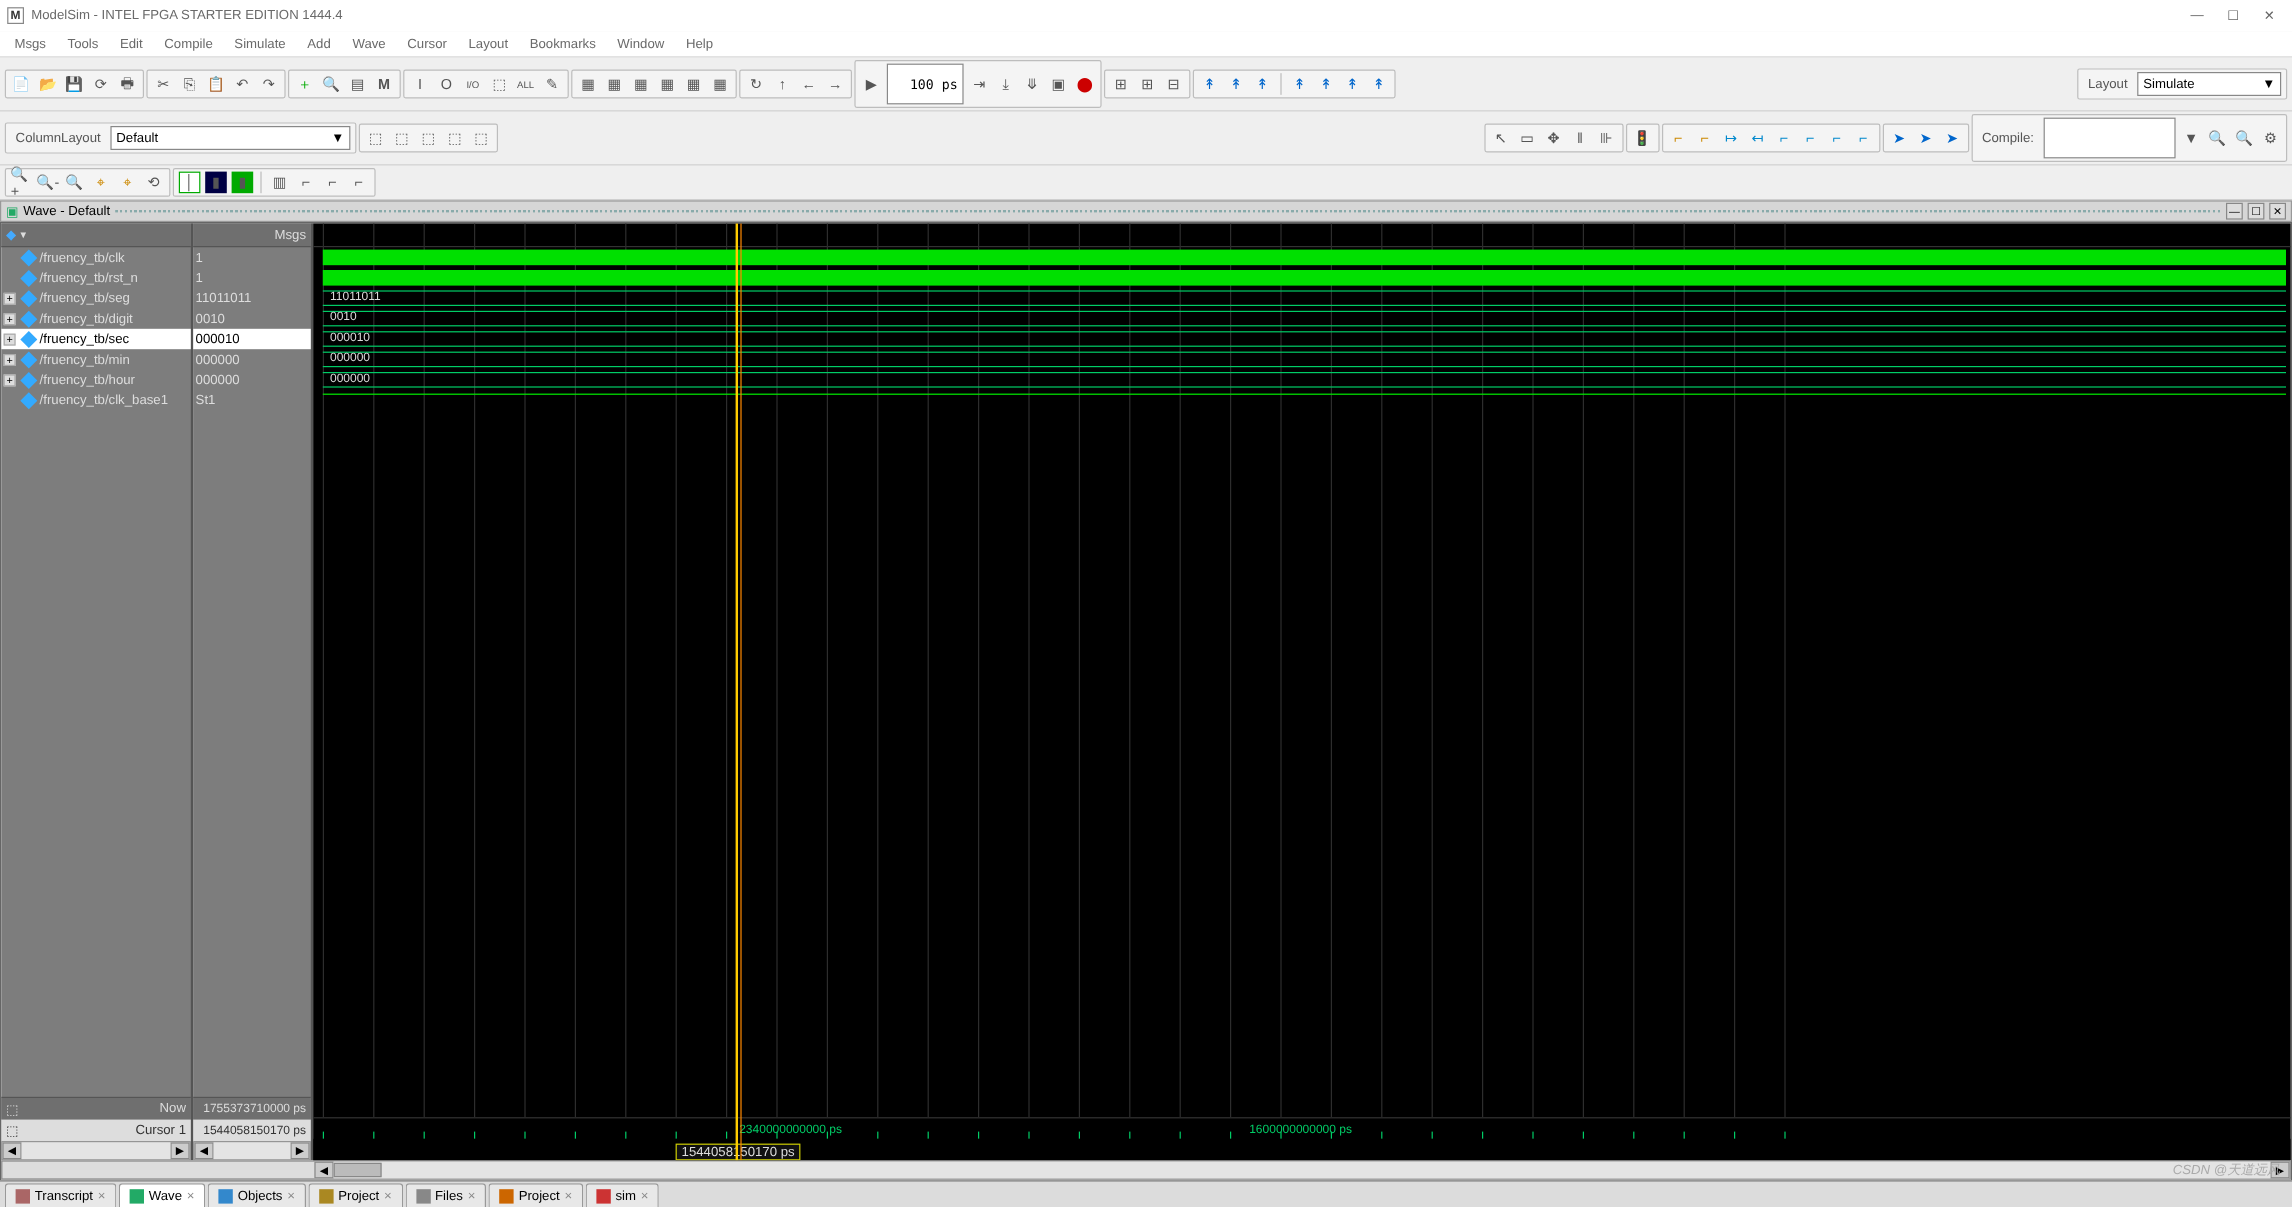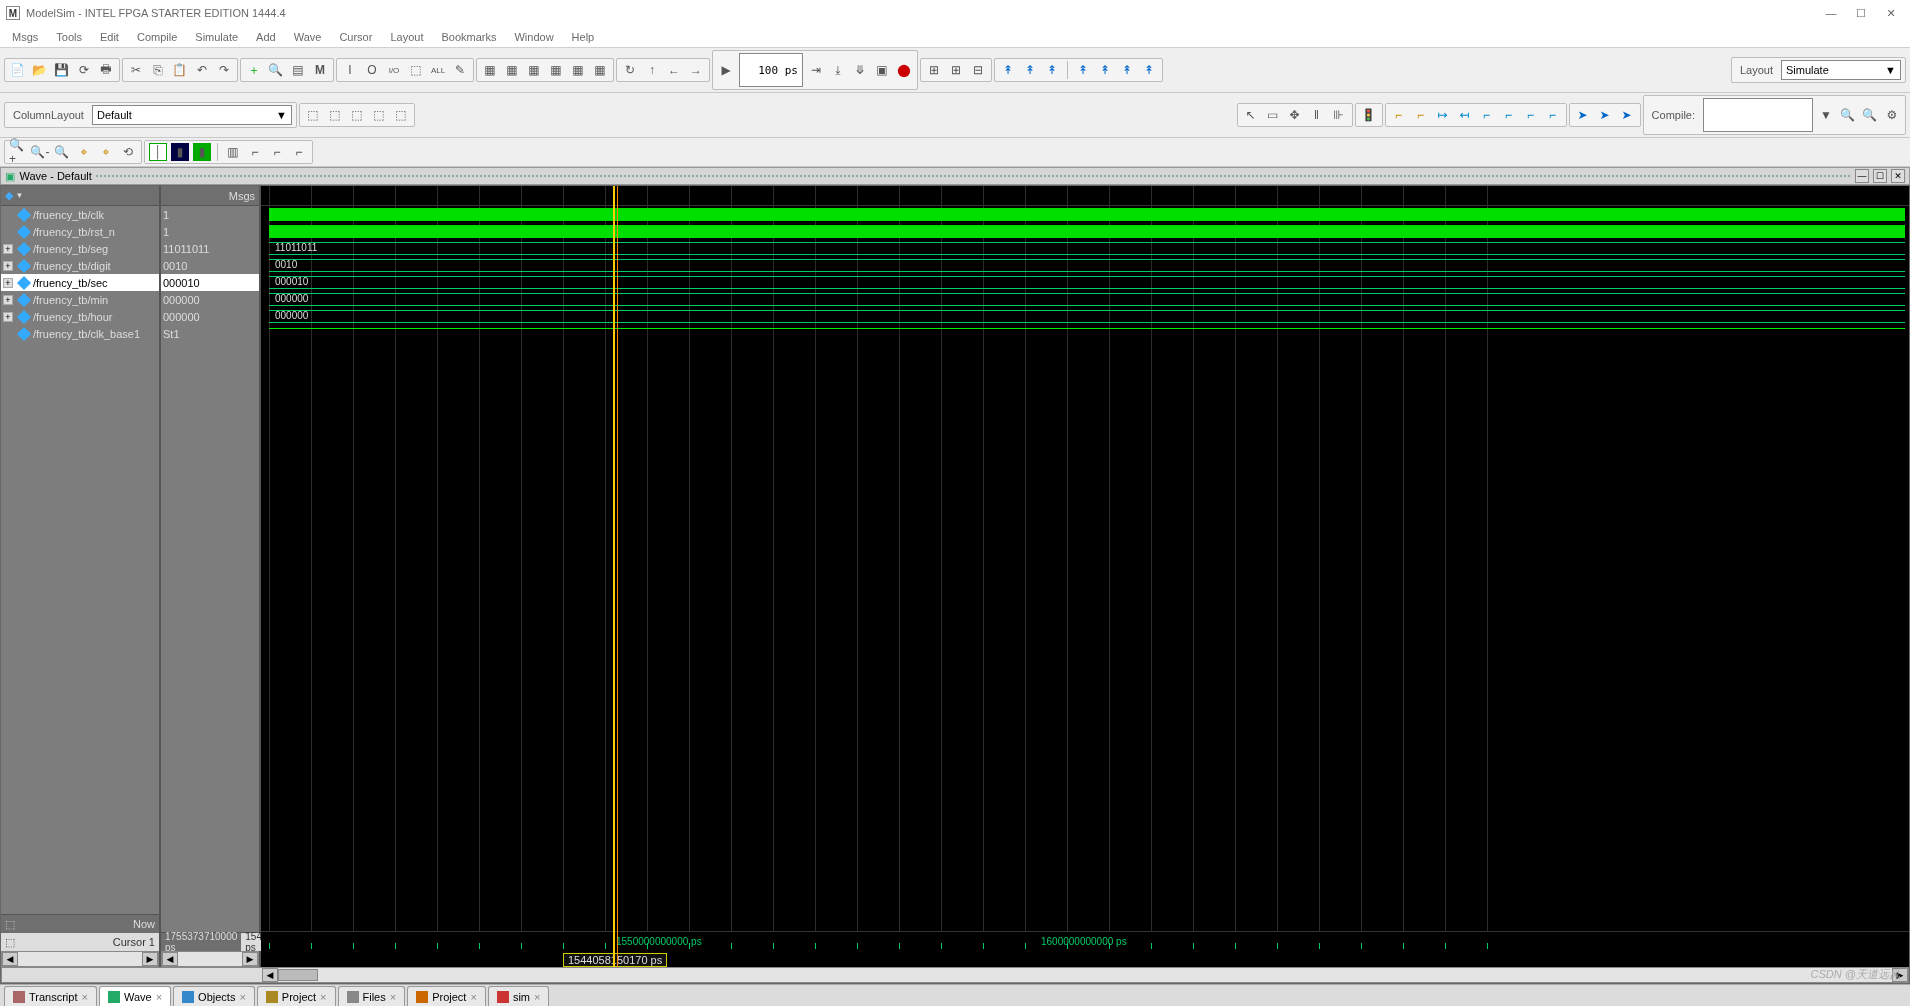--- a/index.html
+++ b/index.html
@@ -324,21 +324,21 @@
           <div class="sig-row">1</div>
           <div class="sig-row">1</div>
           <div class="sig-row">11011011</div>
           <div class="sig-row">0010</div>
           <div class="sig-row sel">000010</div>
           <div class="sig-row">000000</div>
           <div class="sig-row">000000</div>
           <div class="sig-row">St1</div>
         </div>
       <div style="flex:1"></div>
-      <div class="foot-grp" style="flex-direction:row;">
+      <div class="foot-grp" style="flex-direction:column;">
         <div class="foot-row">
           <span style="margin-left:auto;font-size:10px;">1755373710000 ps</span>
         </div>
         <div class="foot-row sel">
           <span style="margin-left:auto;font-size:10px;">1544058150170 ps</span>
         </div>
       </div>
       <div class="scrollrow">
         <div class="sb-btn">◀</div>
         <div class="sb-track"></div>
@@ -373,21 +373,21 @@
           <div class="tick" style="left: 848px;"></div>
           <div class="tick" style="left: 890px;"></div>
           <div class="tick" style="left: 932px;"></div>
           <div class="tick" style="left: 974px;"></div>
           <div class="tick" style="left: 1016px;"></div>
           <div class="tick" style="left: 1058px;"></div>
           <div class="tick" style="left: 1100px;"></div>
           <div class="tick" style="left: 1142px;"></div>
           <div class="tick" style="left: 1184px;"></div>
           <div class="tick" style="left: 1226px;"></div>
-          <div class="tick-lbl" style="left: 355px;">1550000000000 ps</div>
+          <div class="tick-lbl" style="left: 355px;">2340000000000 ps</div>
           <div class="tick-lbl" style="left: 780px;">1600000000000 ps</div>
         </div>
       <div class="cursor-track">
         <div class="cursor-box" id="cursor-box" style="left: 302px;">
           <span>1544058150170 ps</span>
         </div>
       </div>
     <div class="grid-v" style="left: 8px;"></div>
         <div class="grid-v" style="left: 50px;"></div>
         <div class="grid-v" style="left: 92px;"></div>

